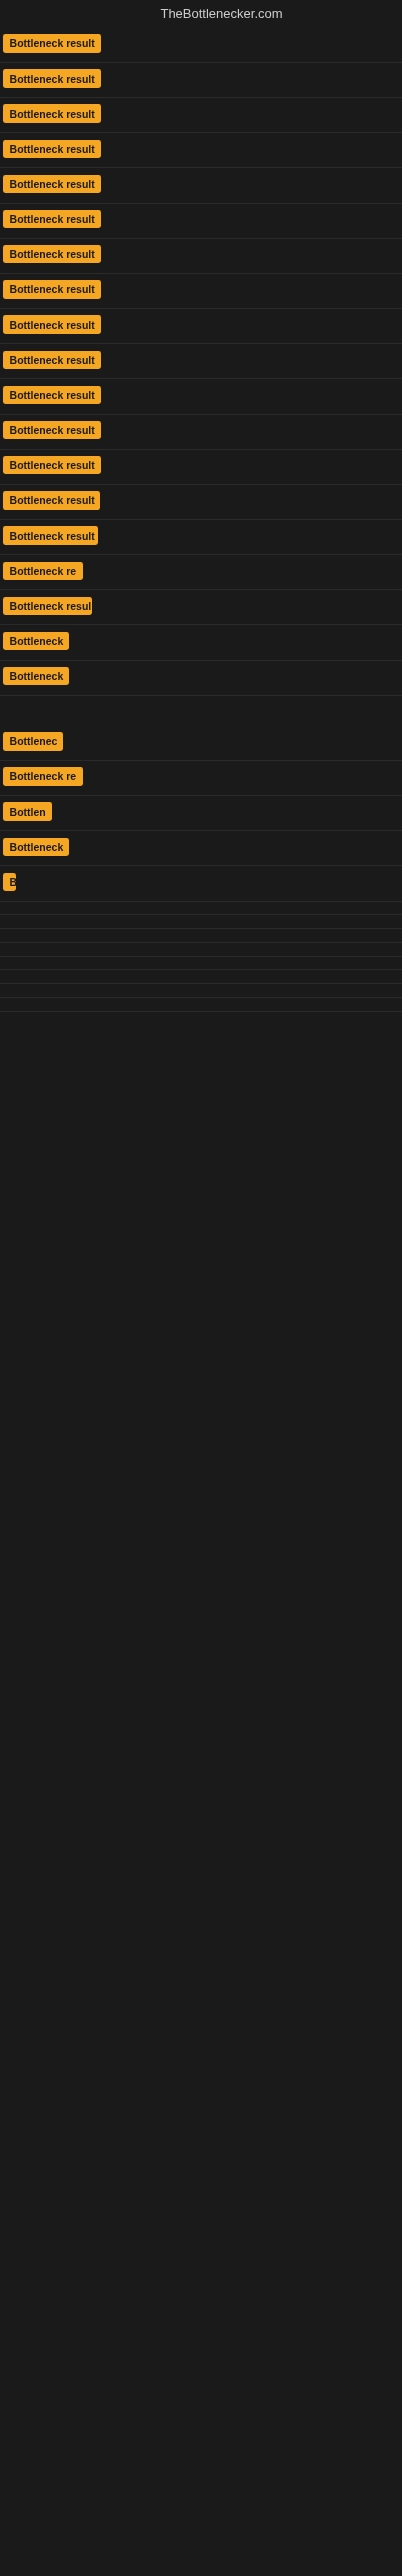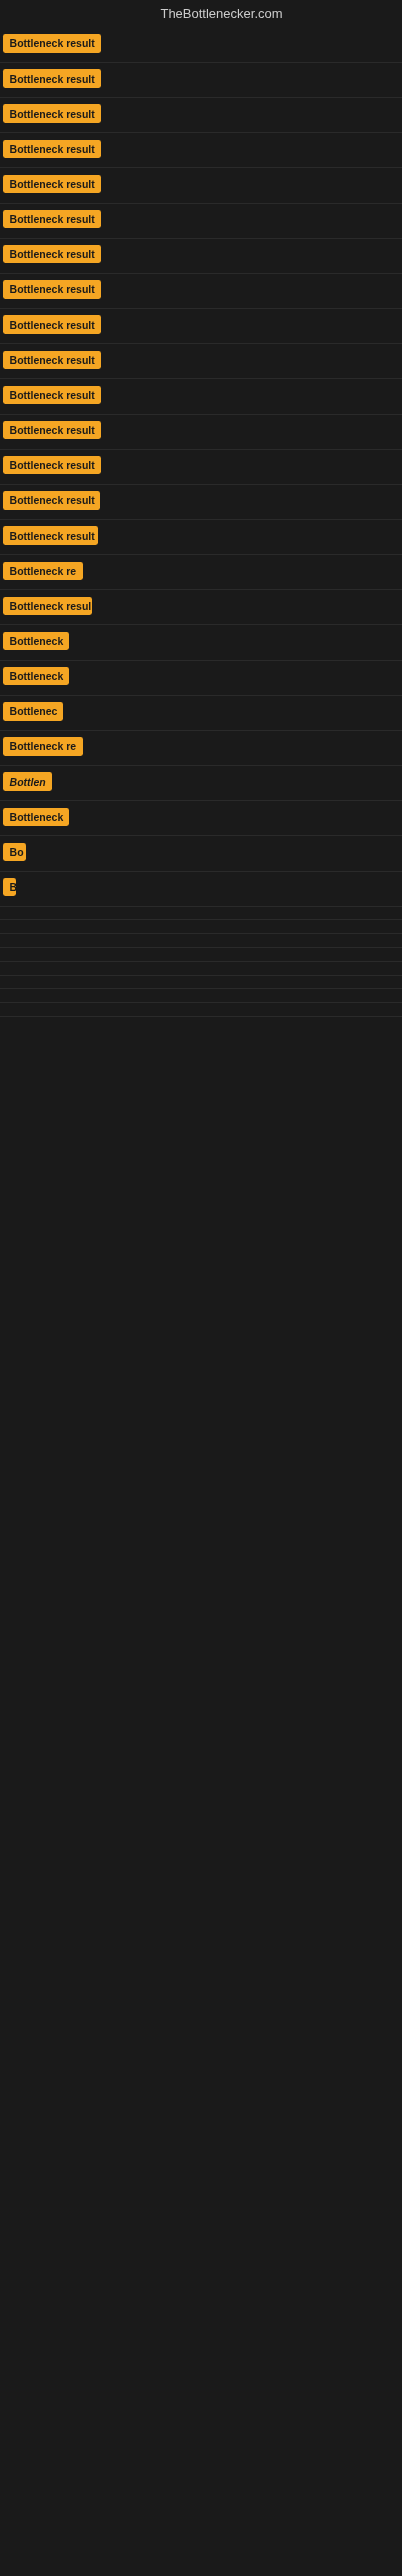--- a/index.html
+++ b/index.html
@@ -63,25 +63,24 @@
     <div class="row"><span class="bottleneck-tag" style="max-width: 103px;">Bottleneck result</span></div>
     <div class="row"><span class="bottleneck-tag" style="max-width: 103px;">Bottleneck result</span></div>
     <div class="row"><span class="bottleneck-tag" style="max-width: 101px;">Bottleneck result</span></div>
     <div class="row"><span class="bottleneck-tag" style="max-width: 98px;">Bottleneck result</span></div>
     <div class="row"><span class="bottleneck-tag" style="max-width: 97px;">Bottleneck result</span></div>
     <div class="row"><span class="bottleneck-tag" style="max-width: 95px;">Bottleneck result</span></div>
     <div class="row"><span class="bottleneck-tag" style="max-width: 81px;">Bottleneck re</span></div>
     <div class="row"><span class="bottleneck-tag" style="max-width: 89px;">Bottleneck resul</span></div>
     <div class="row"><span class="bottleneck-tag" style="max-width: 66px;">Bottleneck</span></div>
     <div class="row"><span class="bottleneck-tag" style="max-width: 66px;">Bottleneck</span></div>
-    <div class="row"><span class="bottleneck-tag" style="max-width: 60px;">Bottlenec</span></div>
+    <div class="row"><span class="bottleneck-tag" style="max-width: 60px; margin-top: 30px;">Bottlenec</span></div>
     <div class="row"><span class="bottleneck-tag" style="max-width: 81px;">Bottleneck re</span></div>
-    <div class="row"><span class="bottleneck-tag" style="max-width: 50px; font-style: italic;">Bottlen</span></div>
+    <div class="row"><span class="bottleneck-tag" style="max-width: 50px;">Bottlen</span></div>
     <div class="row"><span class="bottleneck-tag" style="max-width: 66px;">Bottleneck</span></div>
-    <div class="row"><span class="bottleneck-tag" style="max-width: 22.5px;">Bo</span></div>
     <div class="row"><span class="bottleneck-tag" style="max-width: 11.3px;">B</span></div>
     <div class="row"></div>
     <div class="row"></div>
     <div class="row"></div>
     <div class="row"></div>
     <div class="row"></div>
     <div class="row"></div>
     <div class="row"></div>
     <div class="row"></div>
   </div>

